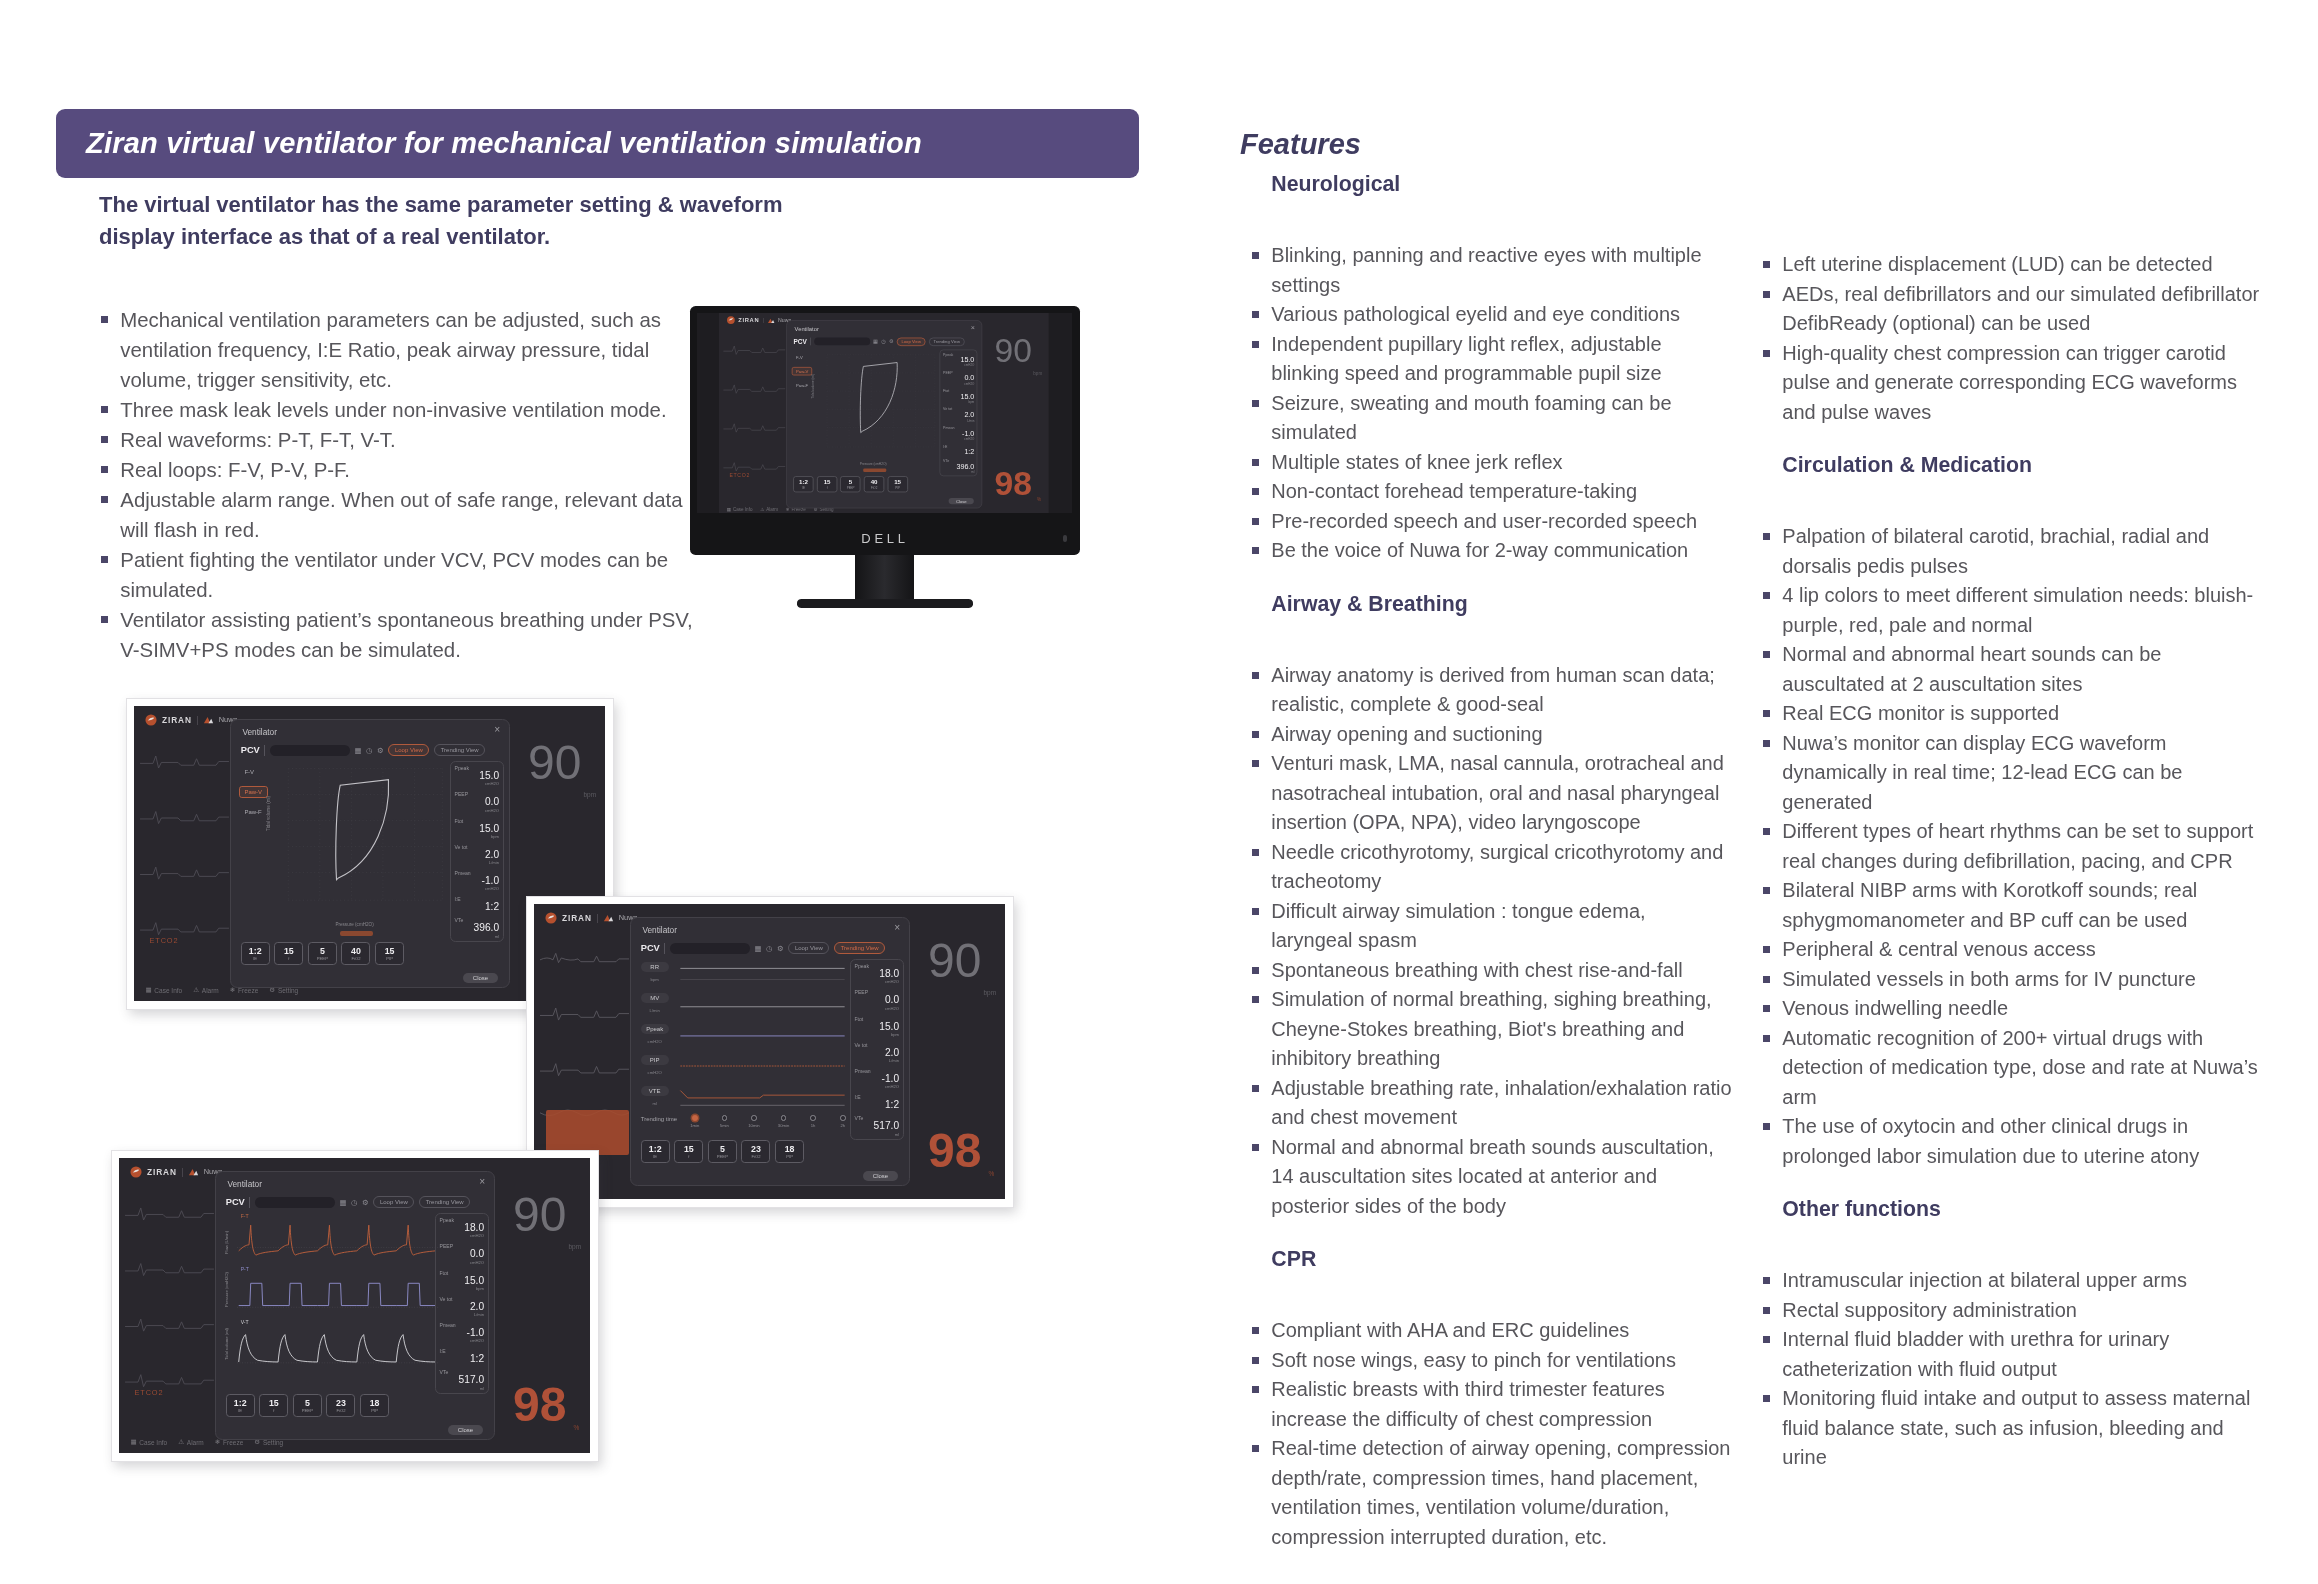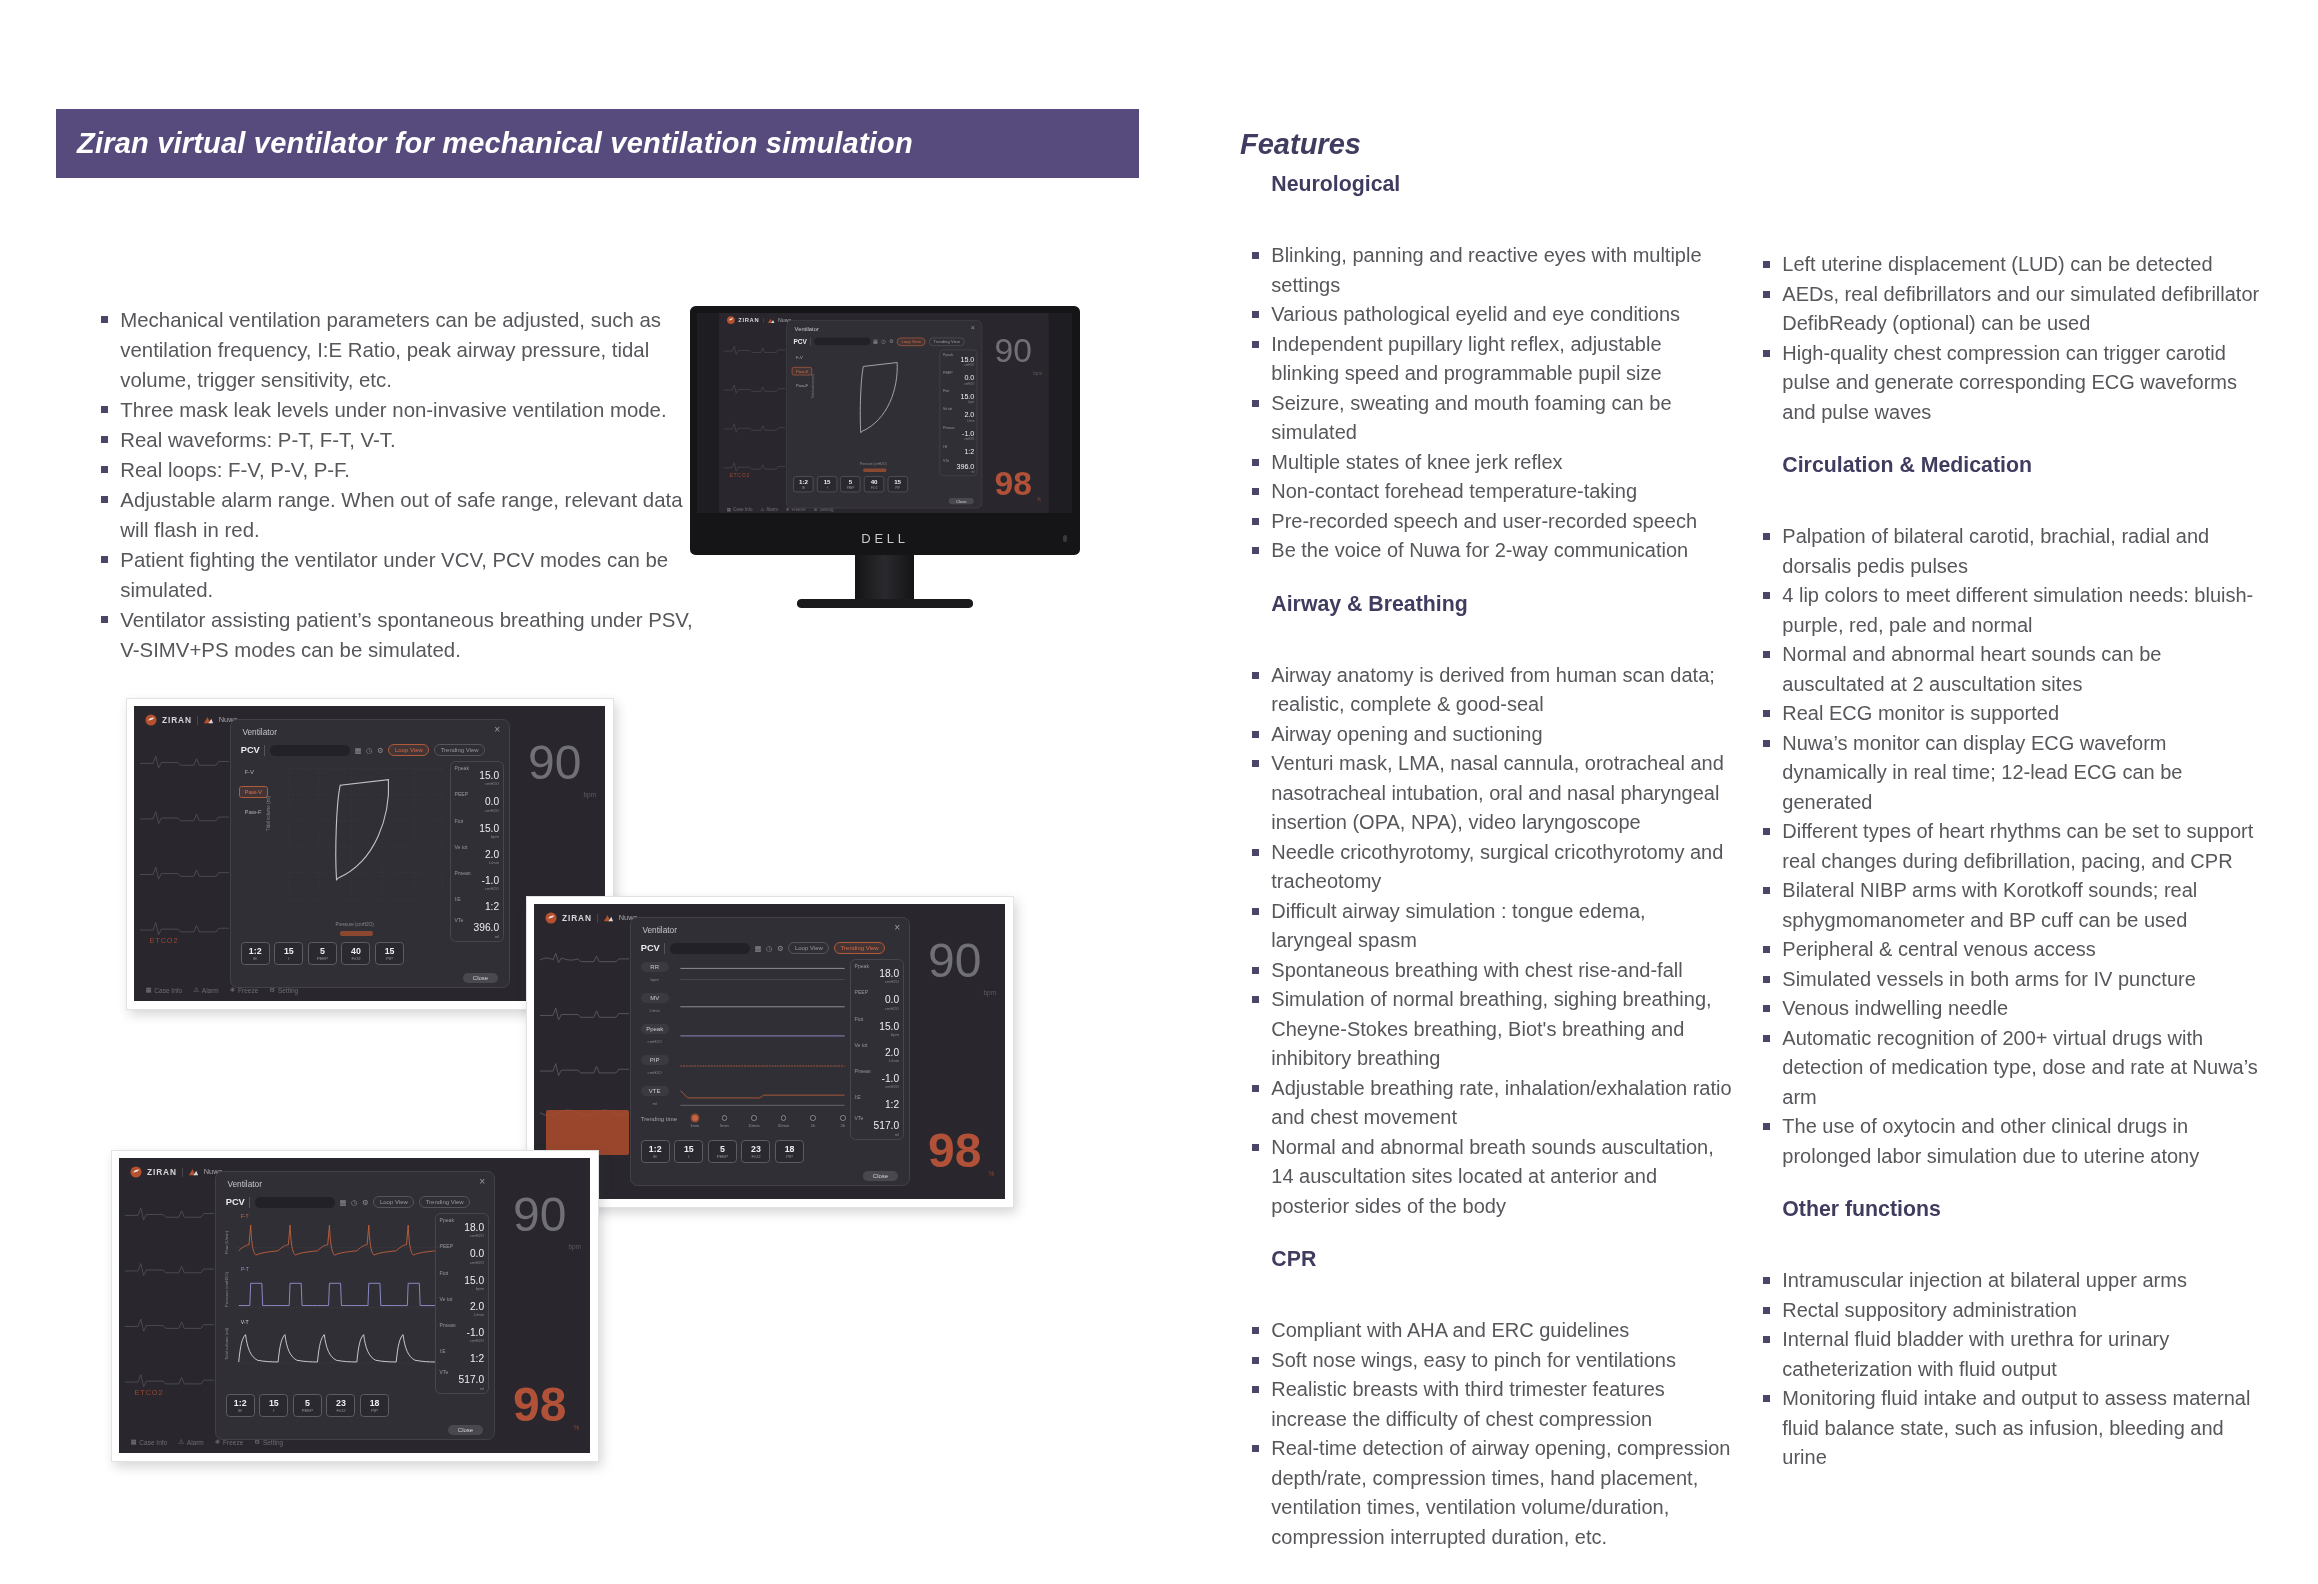--- a/index.html
+++ b/index.html
@@ -2,21 +2,21 @@
 <html style="font-size:15px"><head>
 <meta charset="utf-8">
 <style>
   * { margin:0; padding:0; box-sizing:border-box; }
   body { background:#ffffff; font-family:"Liberation Sans", sans-serif; }
   .page { position:relative; width:2319px; height:1584px; background:#ffffff; overflow:hidden; }
 
   
   .banner { position:absolute; left:56px; top:109px; width:1083px; height:69px;
     background:#574b7e; color:#ffffff; display:flex; align-items:center;
-    padding-left:21px; font-size:29px; font-weight:bold; font-style:italic; letter-spacing:0.2px; }
+    padding-left:30px; font-size:29px; font-weight:bold; font-style:italic; letter-spacing:0.2px;border-radius:9px; }
   .intro { position:absolute; left:99px; top:189px; width:742px;
     color:#3f3c60; font-weight:bold; font-size:22px; line-height:32px; }
   .left-bullets { position:absolute; left:99px; top:261px; width:603px; }
   ul.blist { list-style:none;margin-top:44px; }
   ul.blist > li { position:relative; padding-left:21.3px; font-size:20.4px; line-height:30px; color:#57565b; }
   ul.blist > li::before { content:""; position:absolute; left:1.9px; top:11px; width:7.4px; height:7.4px; background:#4b4668; }
 
   
   .features-title { position:absolute; left:1240px; top:128px; font-size:29px;
     font-weight:bold; font-style:italic; color:#3f3c60; }
@@ -125,20 +125,21 @@
 </style>
 </head>
 <body>
 
 <div class="page">
 
   <div class="banner">
     <span>Ziran virtual ventilator for mechanical ventilation simulation</span>
   </div>
 
+  <div class="intro">The virtual ventilator has the same parameter setting &amp; waveform display interface as that of a real ventilator.</div>
 
   <div class="left-bullets">
     <ul class="blist">
       <li>Mechanical ventilation parameters can be adjusted, such as ventilation frequency, I:E Ratio, peak airway pressure, tidal volume, trigger sensitivity, etc.</li>
       <li>Three mask leak levels under non-invasive ventilation mode.</li>
       <li>Real waveforms: P-T, F-T, V-T.</li>
       <li>Real loops: F-V, P-V, P-F.</li>
       <li>Adjustable alarm range. When out of safe range, relevant data will flash in red.</li>
       <li>Patient fighting the ventilator under VCV, PCV modes can be simulated.</li>
       <li>Ventilator assisting patient’s spontaneous breathing under PSV, V-SIMV+PS modes can be simulated.</li>

